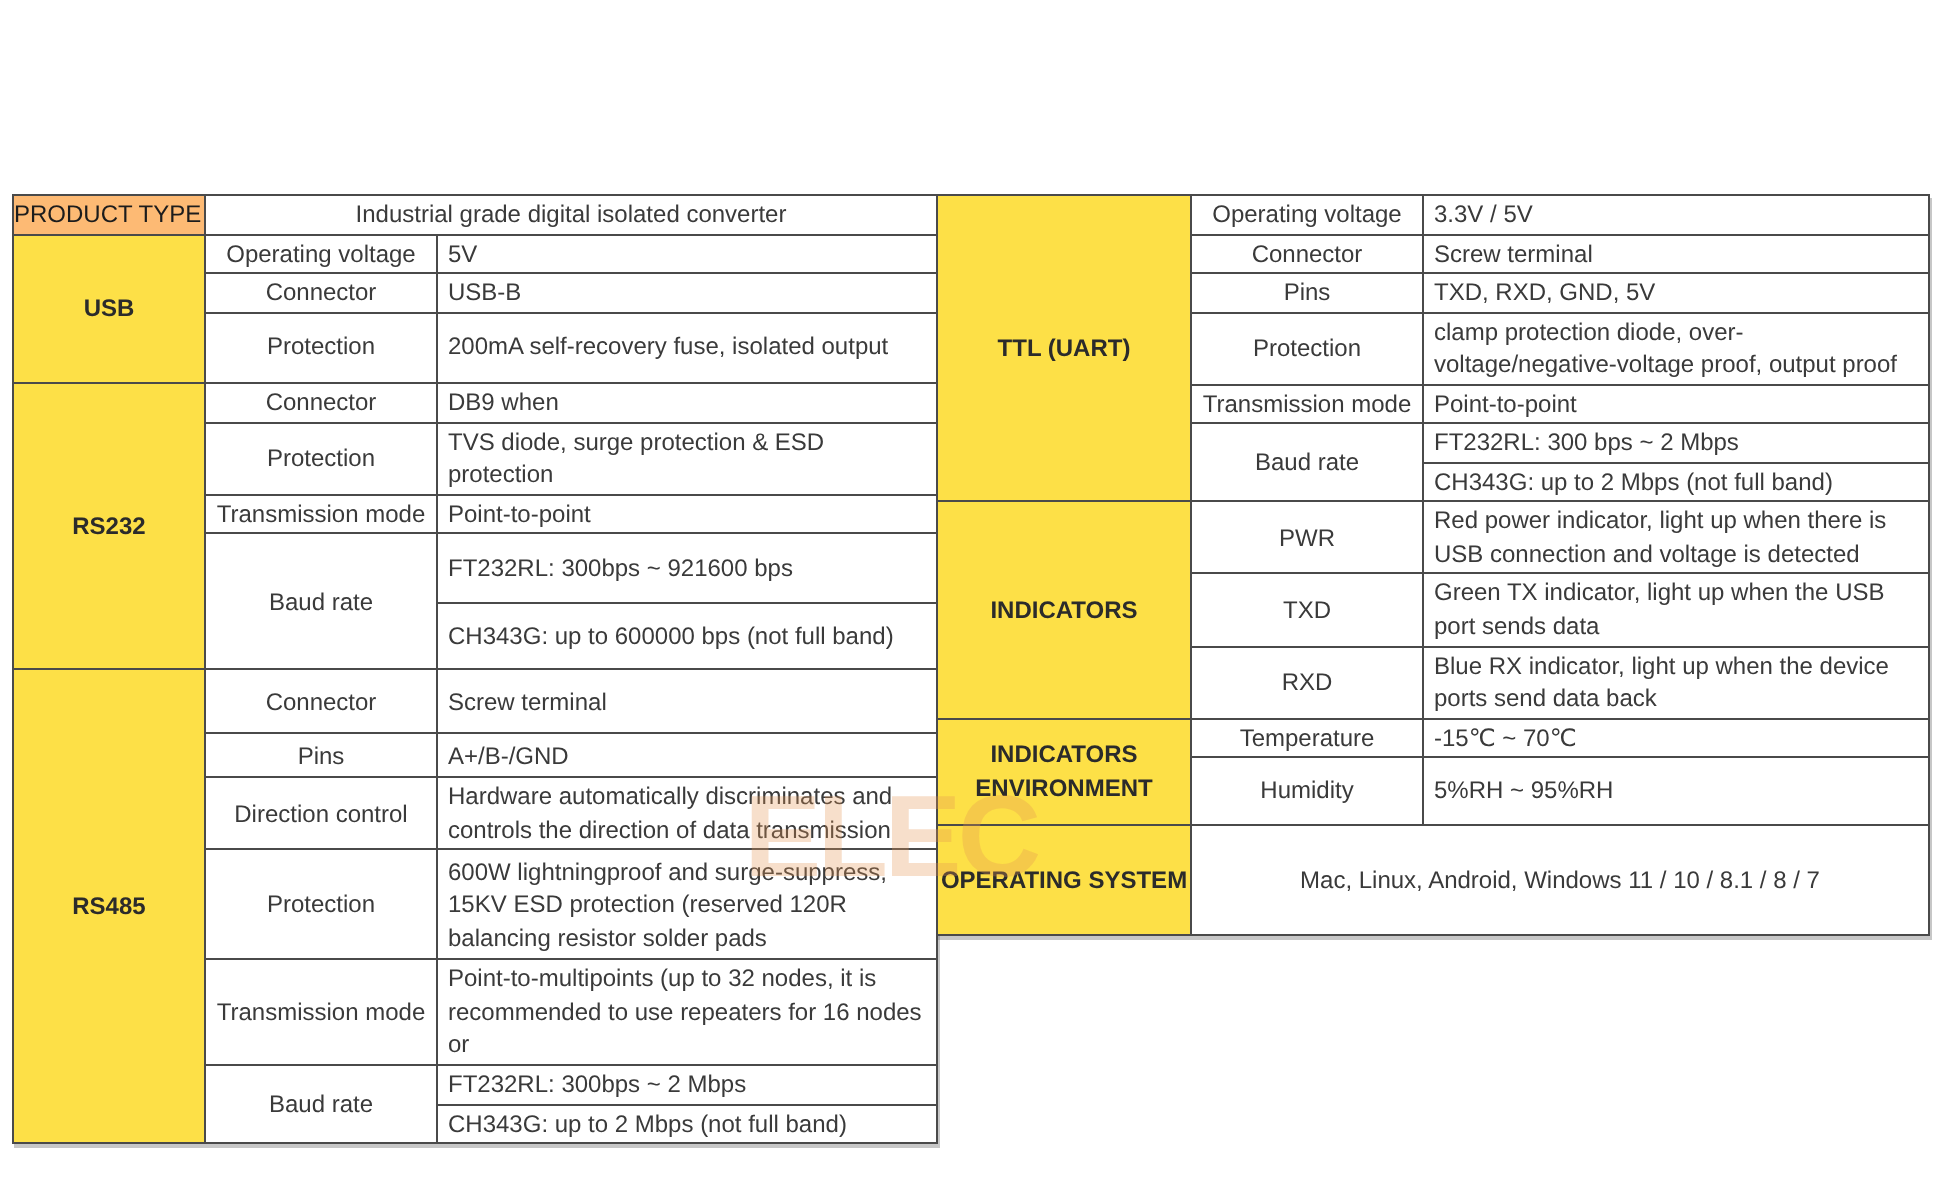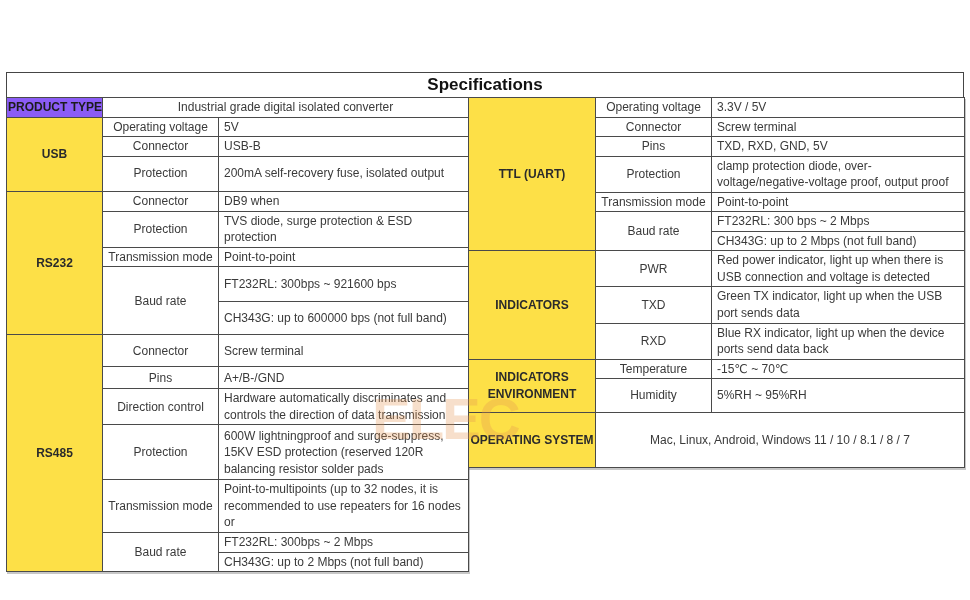--- a/index.html
+++ b/index.html
@@ -39,21 +39,21 @@
   td.group {
     background:#fde047;
     text-align:center;
     font-weight:bold;
     color:#2b2b2b;
   }
   td.attr { text-align:center; padding:0 3px; }
   td.val  { text-align:left;  padding:1px 4px 1px 5px; }
   td.val-center { text-align:center; padding:1px 4px; }
   td.hdr-label {
-    font-weight:bold; text-align:right; color:#1c1c1c; background:#8b5cf6;
+    font-weight:normal; text-align:left; color:#1c1c1c; background:#fdba74;
   }
   .watermark {
     position:absolute; left:372px; top:370px; height:96px;
     display:flex; align-items:center;
     pointer-events:none; z-index:10;
     font-weight:bold; white-space:nowrap;
   }
   .wm-elec {
     font-size:58px; letter-spacing:-2px;
     color:rgba(228,150,82,0.30);
@@ -61,21 +61,20 @@
   .wm-bee {
     font-size:80px; letter-spacing:-4px; margin-left:-4px;
     color:rgba(140,140,140,0.26);
   }
 </style>
 </head>
 <body>
 
 <div class="screen">
 
-  <div class="title-bar">Specifications</div>
 
   <table class="spec-table" id="left-table">
     <colgroup>
         <col style="width:96px">
         <col style="width:116px">
         <col style="width:250px">
       </colgroup>
     <tbody>
         <tr style="height:18px">
       <td class="hdr-label">PRODUCT TYPE</td>

